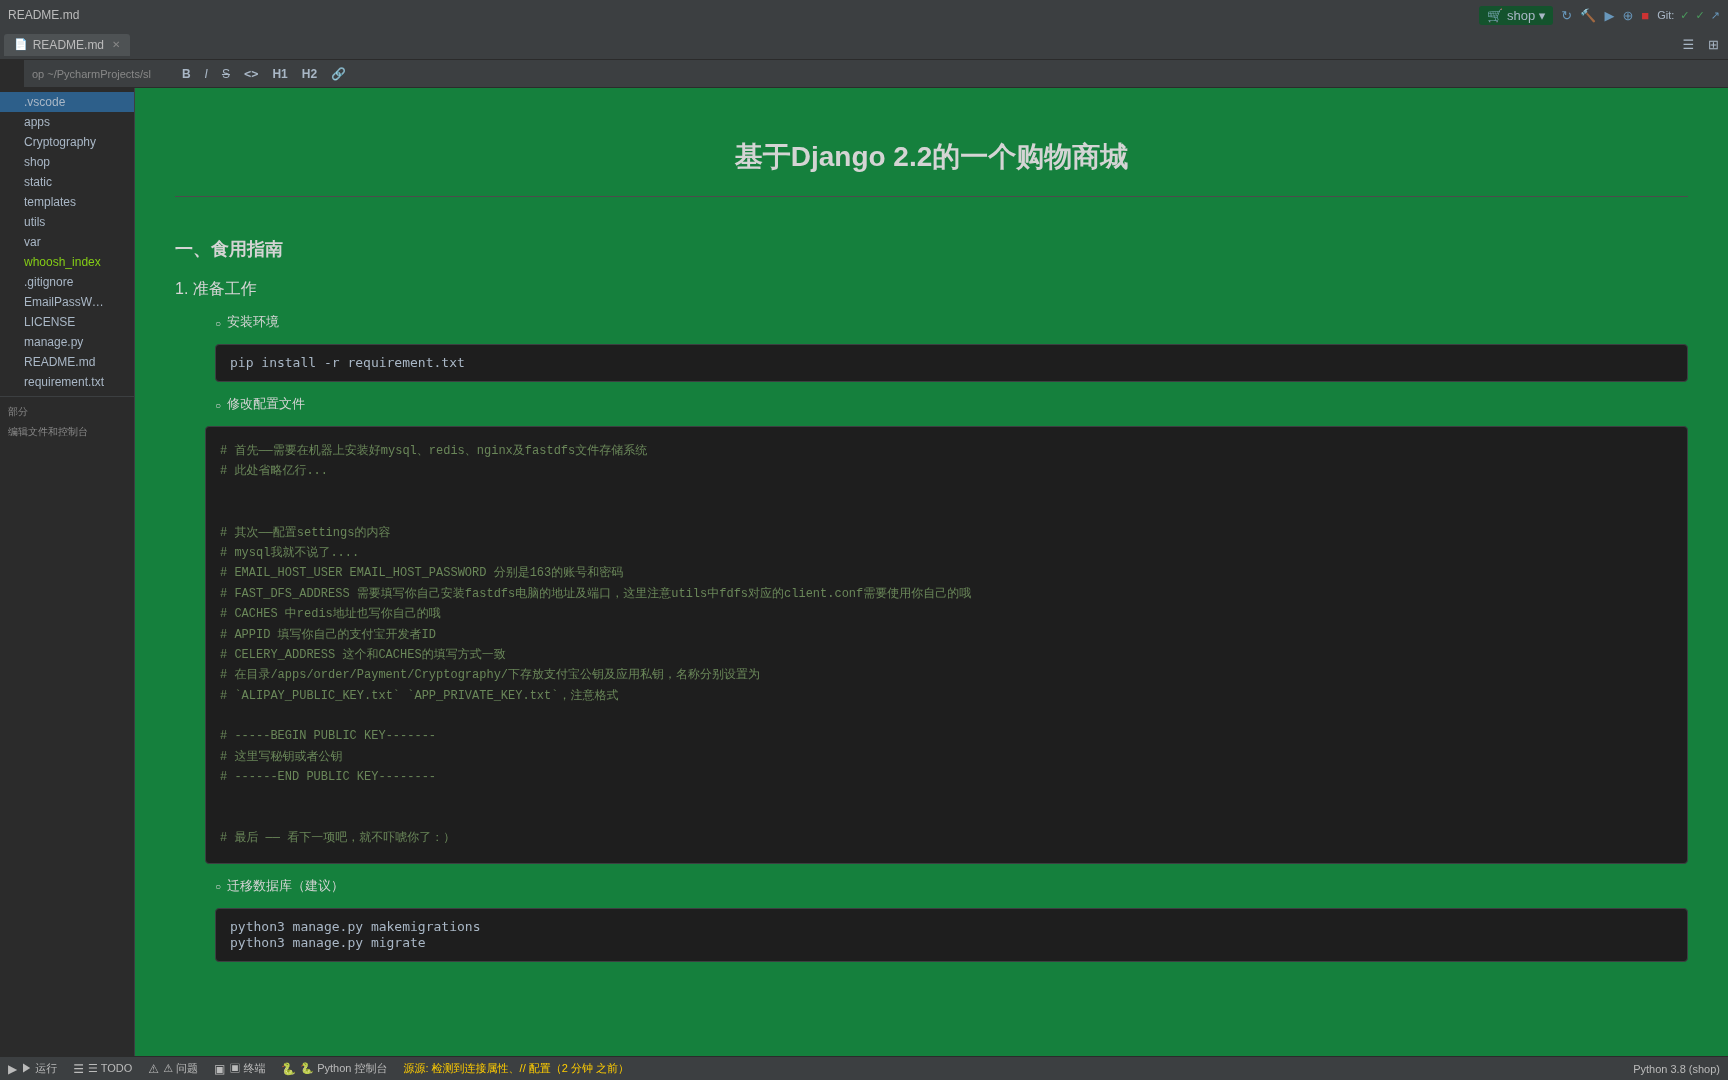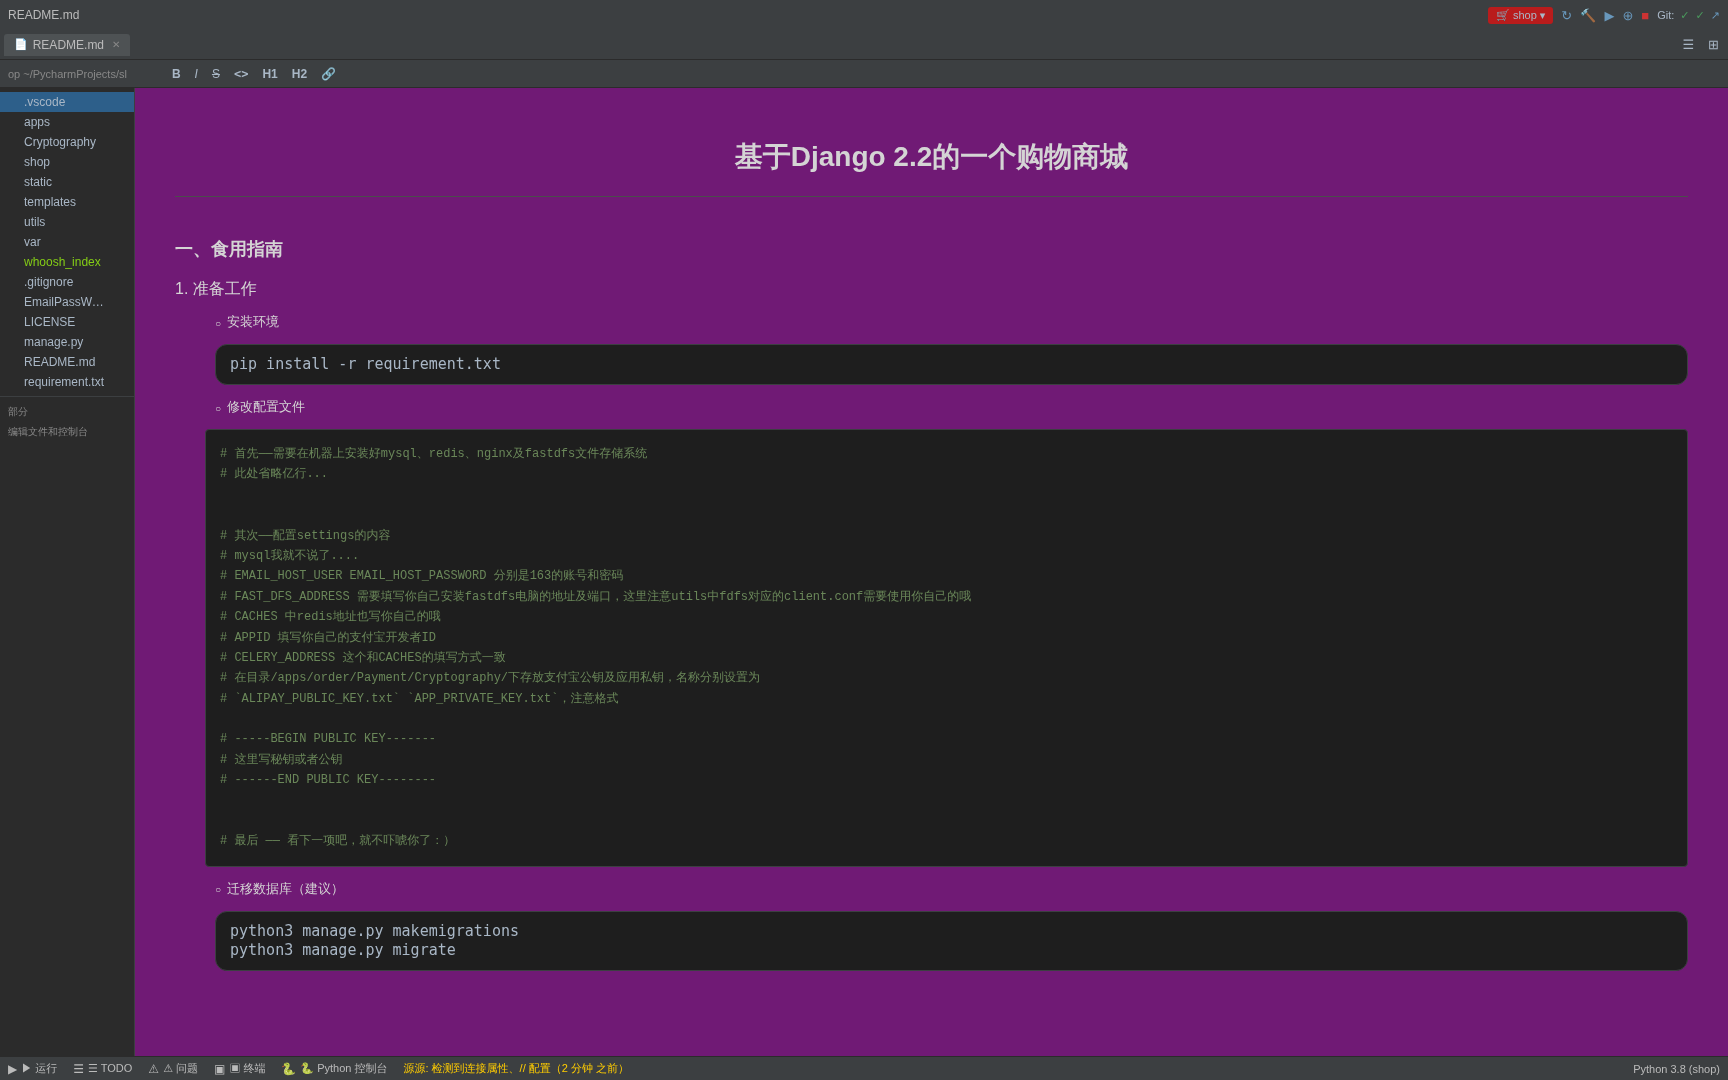--- a/index.html
+++ b/index.html
@@ -28,25 +28,25 @@
       color: #bbbbbb;
       font-size: 12px;
     }
     .title-bar-right {
       margin-left: auto;
       display: flex;
       align-items: center;
       gap: 8px;
     }
     .title-bar-btn {
-      background: #b91c1c;
+      background: #14532d;
       border: none;
       color: #a9b7c6;
       padding: 2px 8px;
-      font-size: 11px;
+      font-size: 13px;
       cursor: pointer;
       border-radius: 3px;
     }
     .git-status {
       color: #a9b7c6;
       font-size: 11px;
       display: flex;
       gap: 6px;
       align-items: center;
     }
@@ -101,22 +101,23 @@
     }
 
     
     .md-toolbar {
       height: 28px;
       background: #3c3f41;
       border-bottom: 1px solid #2b2b2b;
       display: flex;
       align-items: center;
       padding: 0 8px;
-      gap: 20px;
-      flex-shrink: 0;
+      gap: 6px;
+      flex-shrink: 0;
+      margin-left: 24px;
     }
     .md-toolbar-btn {
       background: none;
       border: none;
       color: #a9b7c6;
       cursor: pointer;
       padding: 2px 5px;
       font-size: 12px;
       font-weight: bold;
       border-radius: 2px;
@@ -164,21 +165,21 @@
     .sidebar-section {
       padding: 4px 8px 2px 8px;
       font-size: 10px;
       color: #888;
       text-transform: uppercase;
     }
 
     
     .content-area {
       flex: 1;
-      background: #701a75;
+      background: #15803d;
       overflow-y: auto;
       padding: 20px 40px;
       display: flex;
       flex-direction: column;
     }
 
     
     .md-title {
       font-size: 28px;
       font-weight: 600;
@@ -214,25 +215,25 @@
     .md-sub-item::before {
       content: '○';
       font-size: 10px;
       margin-top: 2px;
       flex-shrink: 0;
     }
 
     .md-code-block {
       background: #1e1e1e;
       border: 1px solid #3c3f41;
-      border-radius: 12px;
+      border-radius: 4px;
       padding: 10px 14px;
       margin: 8px 0 8px 40px;
       font-family: 'Consolas', 'Courier New', monospace;
-      font-size: 15px;
+      font-size: 13px;
       color: #a9b7c6;
     }
 
     .md-comment-block {
       background: #1e1e1e;
       border: 1px solid #3c3f41;
       border-radius: 4px;
       padding: 14px;
       margin: 8px 0 8px 30px;
       font-family: 'Consolas', 'Courier New', monospace;

